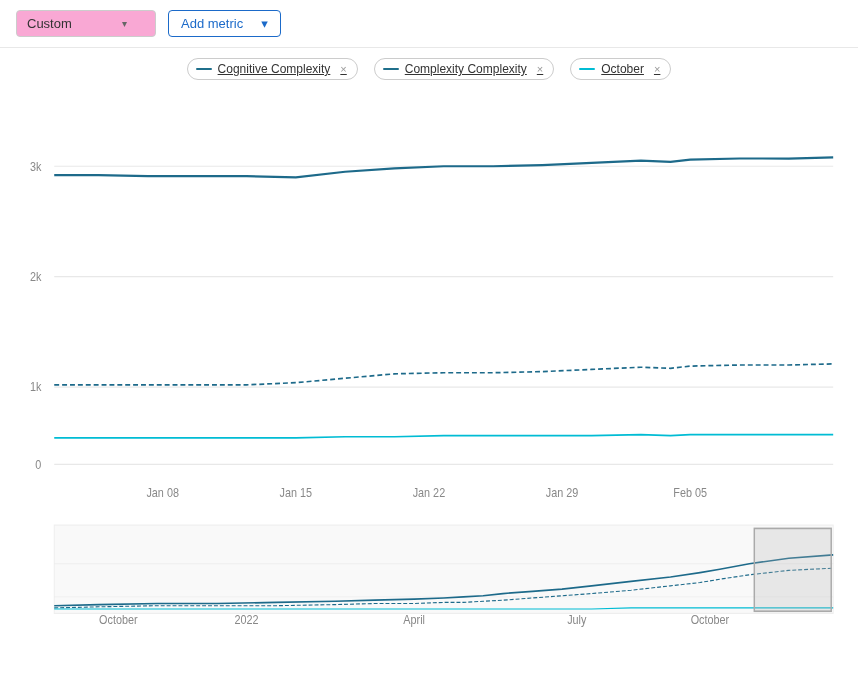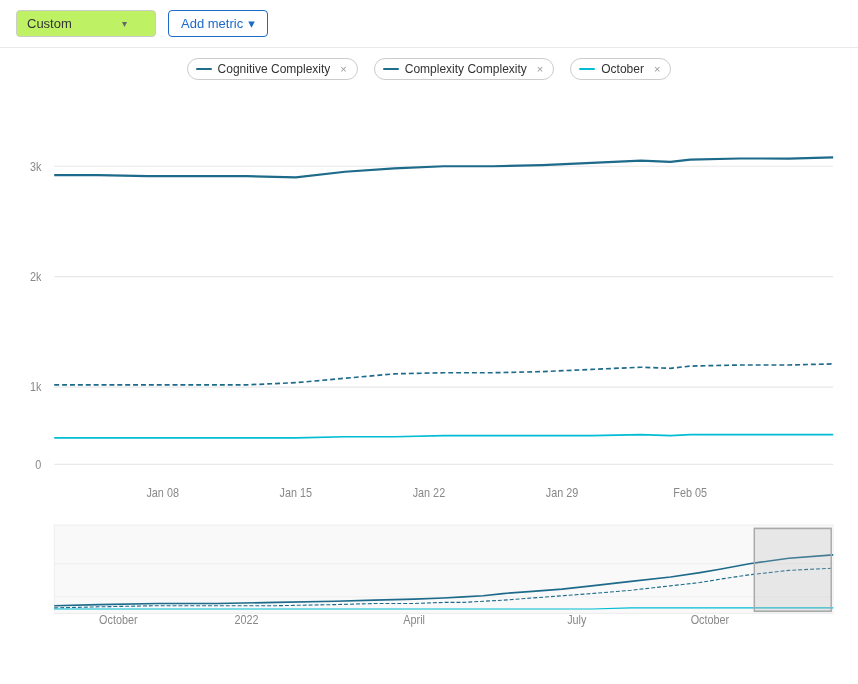--- a/index.html
+++ b/index.html
@@ -19,21 +19,21 @@
       gap: 12px;
       border-bottom: 1px solid #e8e8e8;
     }
 
     .custom-select {
       border: 1px solid #ccc;
       border-radius: 4px;
       padding: 5px 28px 5px 10px;
       font-size: 13px;
       color: #333;
-      background: #bef264;
+      background: #f9a8d4;
       cursor: pointer;
       position: relative;
       display: flex;
       align-items: center;
       gap: 6px;
       min-width: 140px;
     }
 
     .custom-select-arrow {
       margin-left: auto;
@@ -44,41 +44,42 @@
     .add-metric-btn {
       border: 1px solid #1b6ac9;
       border-radius: 4px;
       padding: 5px 12px;
       font-size: 13px;
       color: #1b6ac9;
       background: #fff;
       cursor: pointer;
       display: flex;
       align-items: center;
-      gap: 5px;
+      gap: 18px;
     }
 
     .legend-bar {
       display: flex;
       align-items: center;
       justify-content: center;
       gap: 16px;
       padding: 10px 16px;
     }
 
     .legend-item {
       display: flex;
       align-items: center;
       gap: 6px;
       border: 1px solid #ccc;
       border-radius: 20px;
       padding: 3px 10px 3px 8px;
       font-size: 12px;
       color: #333;
       cursor: pointer;
+      text-decoration: underline;
     }
 
     .legend-line {
       width: 16px;
       height: 2px;
       border-radius: 1px;
     }
 
     .legend-close {
       margin-left: 4px;

